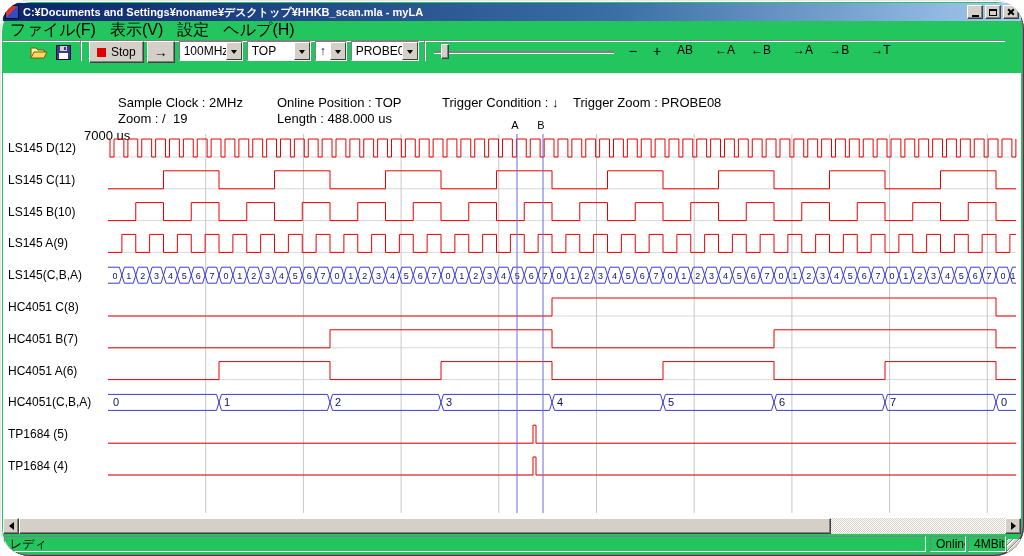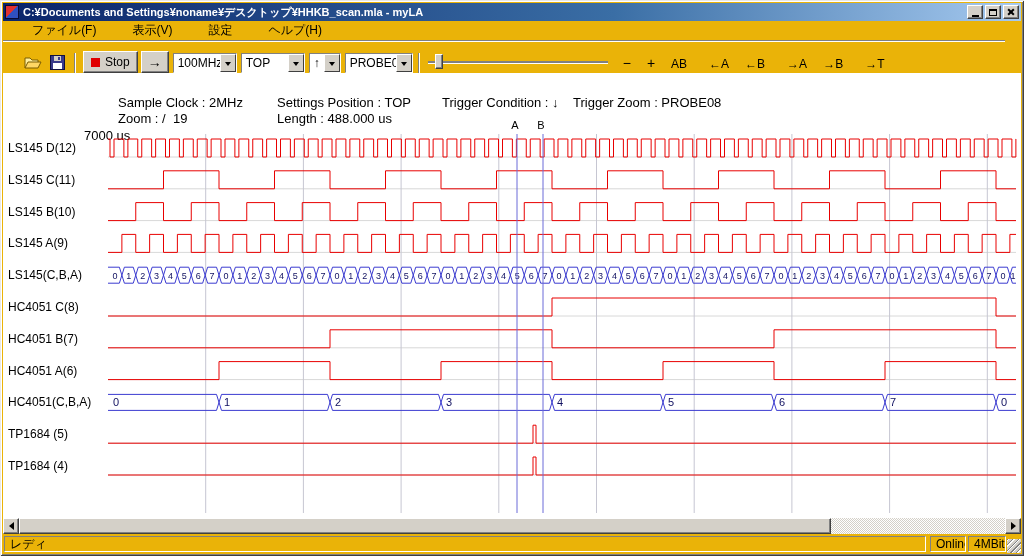--- a/index.html
+++ b/index.html
@@ -1,41 +1,42 @@
 <!DOCTYPE html>
 <html><head>
 <meta charset="utf-8">
 <style>
   * { box-sizing: border-box; margin: 0; padding: 0; }
   html,body { width:1024px; height:556px; font-family:"Liberation Sans","DejaVu Sans",sans-serif; }
   .window {
-    position:relative; width:1024px; height:556px; background:#eab308; overflow:hidden;
+    position:relative; width:1024px; height:556px; background:#22c55e; overflow:hidden;
     box-shadow: inset 1px 1px 0 #e8e8e8, inset -1px -1px 0 #404040, inset 2px 2px 0 #ffffff, inset -2px -2px 0 #808080;
+    border-radius: 30px;
   }
   
   .titlebar { position:absolute; left:3px; top:3px; width:1018px; height:18px;
     background:linear-gradient(to right,#0a246a,#3a6ea5 60%,#a6caf0); display:flex; align-items:center; }
   .app-icon { width:14px; height:14px; margin:0 4px 0 2px;
     background:linear-gradient(135deg,#e03030 0 50%,#3050c0 50% 100%); border:1px solid #0a0a33; }
   .title-text { color:#fff; font-size:11px; font-weight:bold; white-space:nowrap; overflow:hidden; flex:1; }
   .win-btns { display:flex; margin-right:2px; }
   .win-btn { width:16px; height:14px; background:#d4d0c8; border:1px solid; border-color:#fff #404040 #404040 #fff;
     box-shadow: inset -1px -1px 0 #808080; display:flex; align-items:center; justify-content:center; margin-left:2px; position:relative; }
   .glyph-min { width:7px; height:2px; background:#000; margin-top:7px; }
   .glyph-max { width:8px; height:7px; border:1px solid #000; border-top:2px solid #000; }
   .glyph-x { position:absolute; inset:0; }
   .glyph-x::before, .glyph-x::after { content:""; position:absolute; left:3px; top:5px; width:8px; height:2px; background:#000; }
   .glyph-x::before { transform:rotate(45deg); }
   .glyph-x::after { transform:rotate(-45deg); }
   
   .menubar { position:absolute; left:3px; top:21px; width:1018px; height:19px; display:flex; align-items:center; }
-  .menu-item { font-size:12px; padding:2px 7px; color:#000;margin-left:22px; }
+  .menu-item { font-size:16px; padding:2px 7px; color:#000; }
   
   .toolbar { position:absolute; left:3px; top:40px; width:1002px; height:33px;
-    border-top:1px solid #808080; box-shadow: inset 0 1px 0 #fff; display:flex; align-items:flex-end; padding-left:18px; }
+    border-top:1px solid #808080; box-shadow: inset 0 1px 0 #fff; display:flex; align-items:flex-start; padding-left:24px; }
   .tb-icon-btn { width:24px; height:22px; display:flex; align-items:center; justify-content:center; }
   .tb-sep { width:2px; height:20px; margin:0 3px 0 5px; border-left:1px solid #808080; border-right:1px solid #fff; }
   .tb-btn { height:22px; display:flex; align-items:center; padding:0 7px; background:#d4d0c8;
     border:1px solid; border-color:#fff #404040 #404040 #fff; box-shadow: inset -1px -1px 0 #808080;
     font-size:12px; margin-left:4px; color:#000; }
   .tb-btn.run { font-size:14px; font-weight:bold; padding:0 6px; margin-left:3px; }
   .stop-square { width:9px; height:9px; background:#e00000; margin-right:5px; }
   .combo { height:20px; background:#fff; border:1px solid; border-color:#808080 #fff #fff #808080;
     display:flex; align-items:center; margin-left:4px; }
   .combo-val { font-size:12px; padding-left:4px; flex:1; white-space:nowrap; overflow:hidden; }
@@ -165,21 +166,21 @@
     <span class="tb-flat g">←A</span>
     <span class="tb-flat">←B</span>
     <span class="tb-flat g">→A</span>
     <span class="tb-flat">→B</span>
     <span class="tb-flat g">→T</span>
   </div>
 
   <div class="content"></div>
 
   <span class="info" style="left:118px; top:79px">Sample Clock : 2MHz</span>
-  <span class="info" style="left:277px; top:79px">Settings Position : TOP</span>
+  <span class="info" style="left:277px; top:79px">Online Position : TOP</span>
   <span class="info" style="left:442px; top:79px">Trigger Condition : ↓</span>
   <span class="info" style="left:573px; top:79px">Trigger Zoom : PROBE08</span>
   <span class="info" style="left:118px; top:95px">Zoom : /  19</span>
   <span class="info" style="left:277px; top:95px">Length : 488.000 us</span>
   <span class="info" style="left:84px;  top:112px">7000 us</span>
 
   <svg id="wave-svg" width="1024" height="445">
     <text class="ch-label" x="8" y="79">LS145 D(12)</text>
     <text class="ch-label" x="8" y="110.8">LS145 C(11)</text>
     <text class="ch-label" x="8" y="142.6">LS145 B(10)</text>

